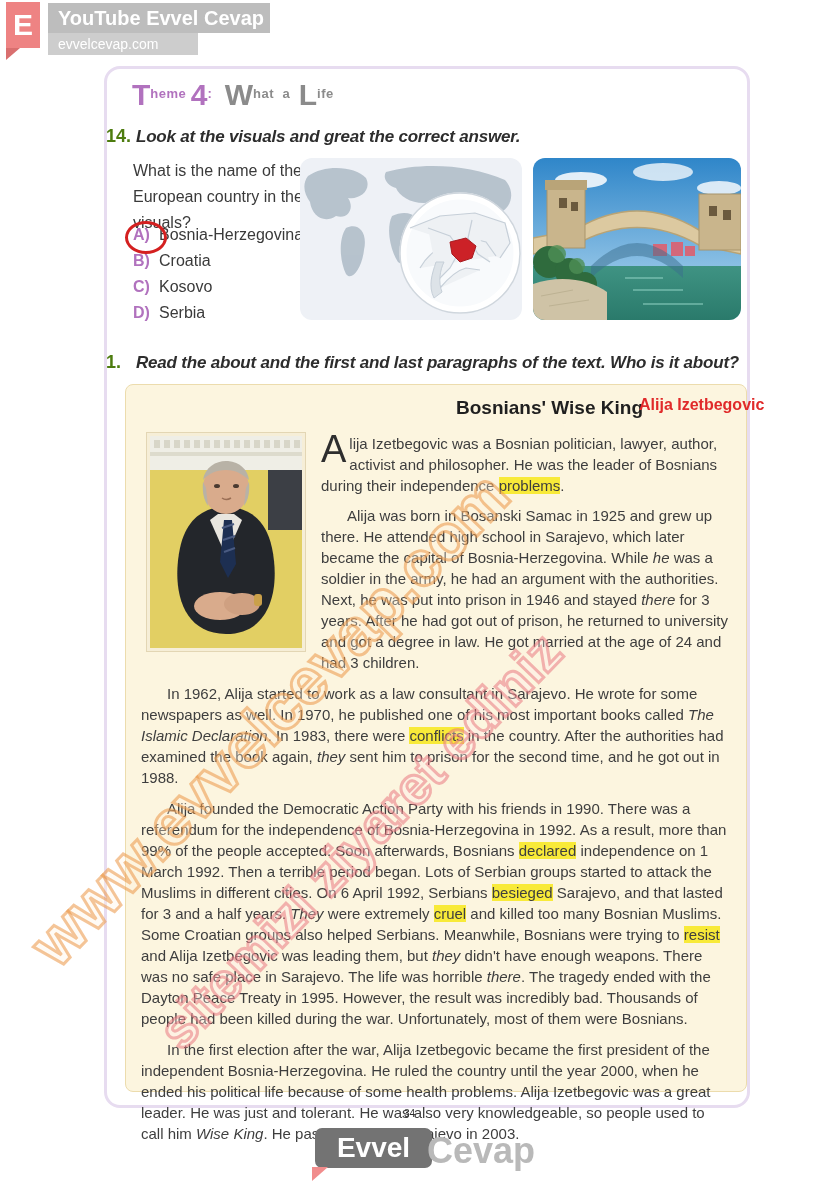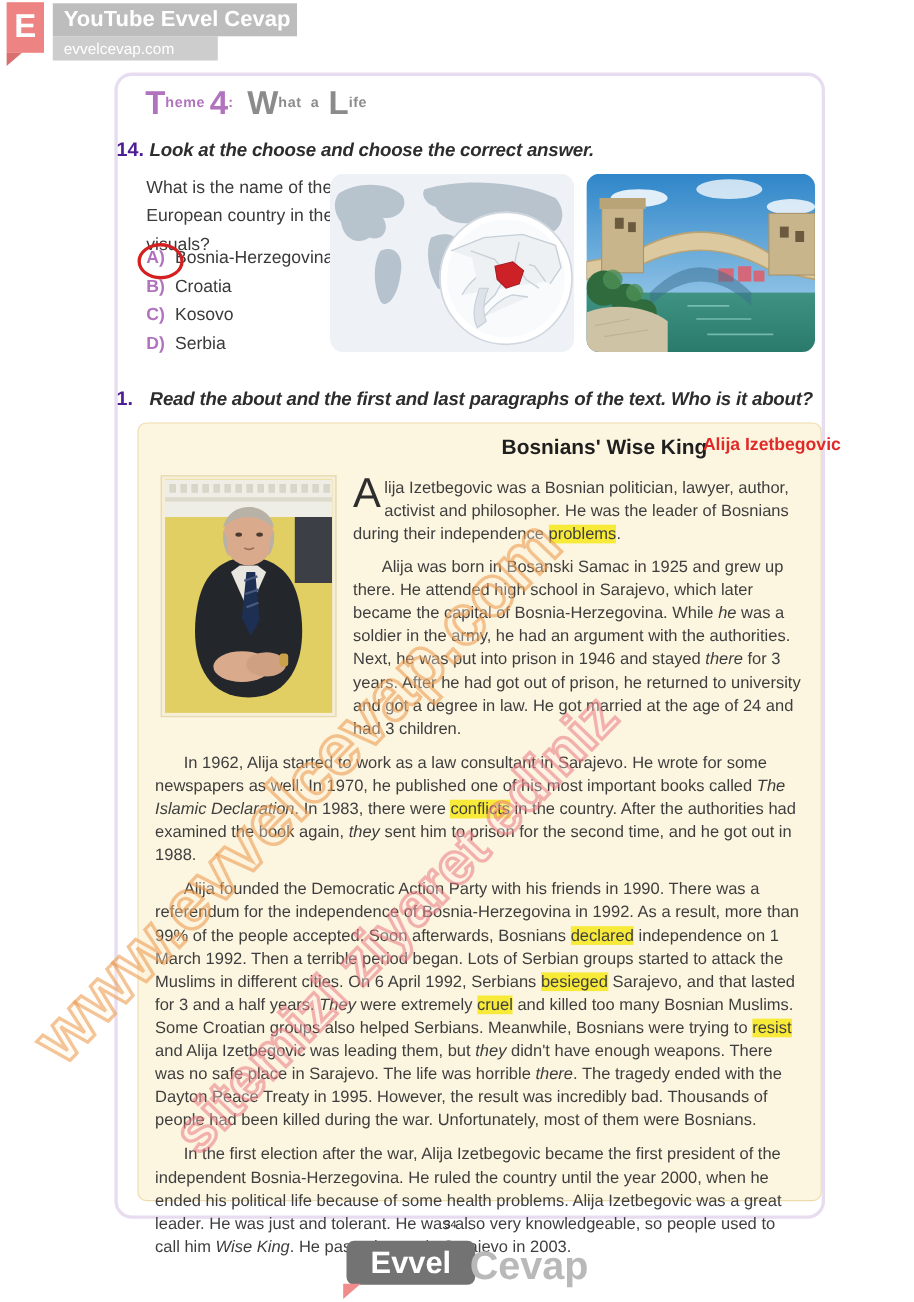--- a/index.html
+++ b/index.html
@@ -18,21 +18,21 @@
   
   .frame{position:absolute;left:104px;top:66px;width:640px;height:1036px;border:3px solid #e7dcf0;border-radius:16px;background:#fff;}
 
   
   .theme{position:absolute;left:122px;top:78px;white-space:nowrap;margin-left:10px;}
   .tb{font-size:30px;font-weight:bold;}
   .ts{font-size:13px;font-weight:bold;vertical-align:7px;letter-spacing:.5px;}
   .purple{color:#b172be;} .grayl{color:#8b8b8b;}
 
   
-  .qnum{position:absolute;font-size:18px;font-weight:bold;color:#4c1d95;}
+  .qnum{position:absolute;font-size:18px;font-weight:bold;color:#4d7c0f;}
   .qinstr{position:absolute;font-size:17px;font-weight:bold;font-style:italic;color:#2d2d2d;letter-spacing:-0.2px;white-space:nowrap;}
 
   
   .q14-question{position:absolute;left:133px;top:158px;width:170px;font-size:16px;line-height:26px;color:#3a3a3a;}
   .options{position:absolute;left:133px;top:222px;}
   .opt{position:relative;height:26px;display:flex;align-items:center;font-size:16px;color:#3a3a3a;}
   .opt .letter{color:#b172be;font-weight:bold;width:26px;display:inline-block;}
   .circleA{position:absolute;left:-8px;top:-1px;width:36px;height:27px;border:3px solid #d42020;border-radius:50%;}
 
   
@@ -83,21 +83,21 @@
 
   <div class="theme">
     <span class="tb purple">T</span><span class="ts purple">heme</span>
     <span class="tb purple">4</span><span class="ts purple">:</span>
     <span class="tb grayl" style="margin-left:8px">W</span><span class="ts grayl">hat</span>
     <span class="ts grayl" style="margin:0 4px">a</span>
     <span class="tb grayl">L</span><span class="ts grayl">ife</span>
   </div>
 
   <div class="qnum" style="left:106px;top:126px;">14.</div>
-  <div class="qinstr" style="left:136px;top:127px;">Look at the choose and choose the correct answer.</div>
+  <div class="qinstr" style="left:136px;top:127px;">Look at the visuals and great the correct answer.</div>
 
   <div class="q14-question">What is the name of the European country in the visuals?</div>
 
   <div class="options">
     <div class="opt" style="margin-bottom:0;">
       <span class="circleA"></span>
       <span class="letter">A)</span>
       <span>Bosnia-Herzegovina</span>
     </div>
     <div class="opt">

